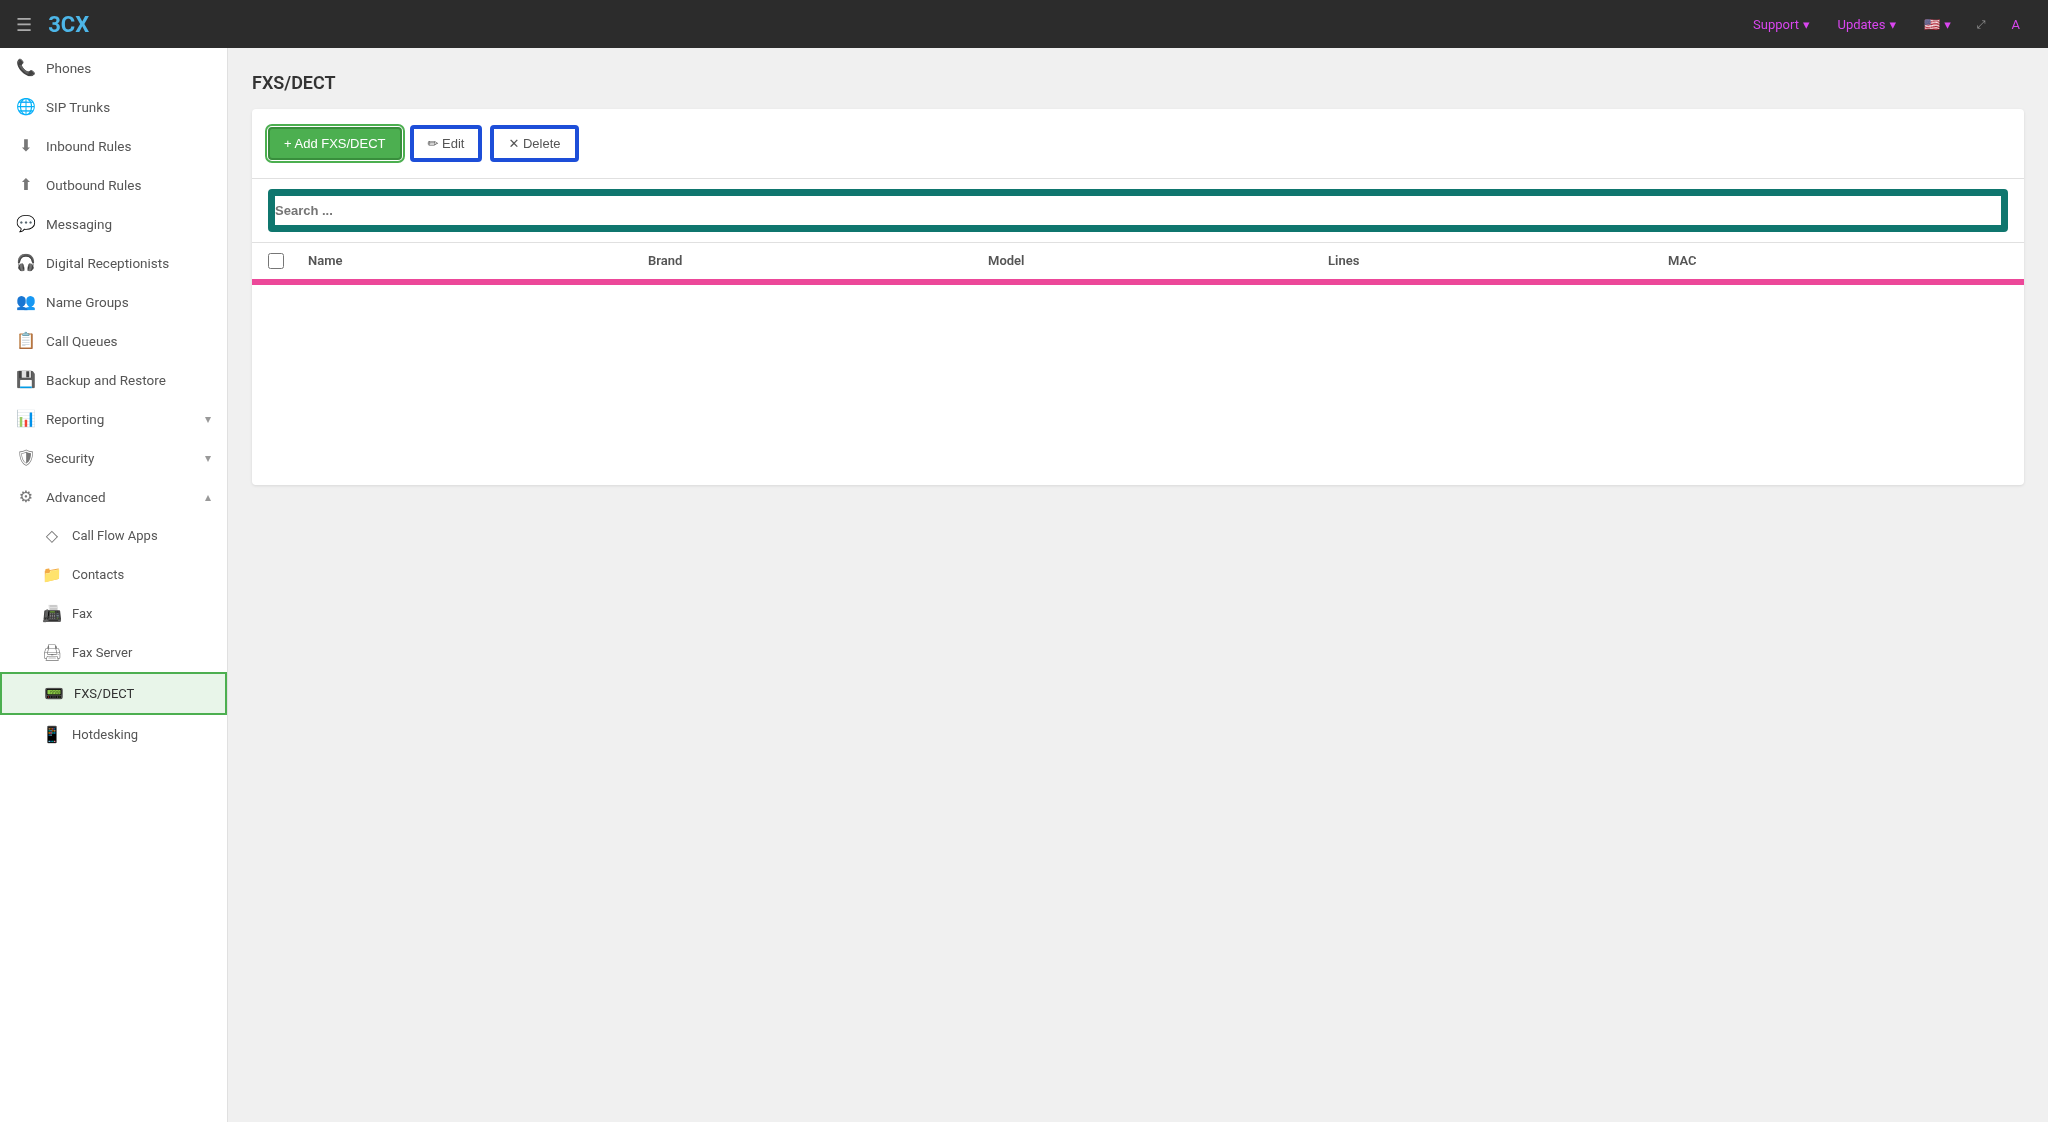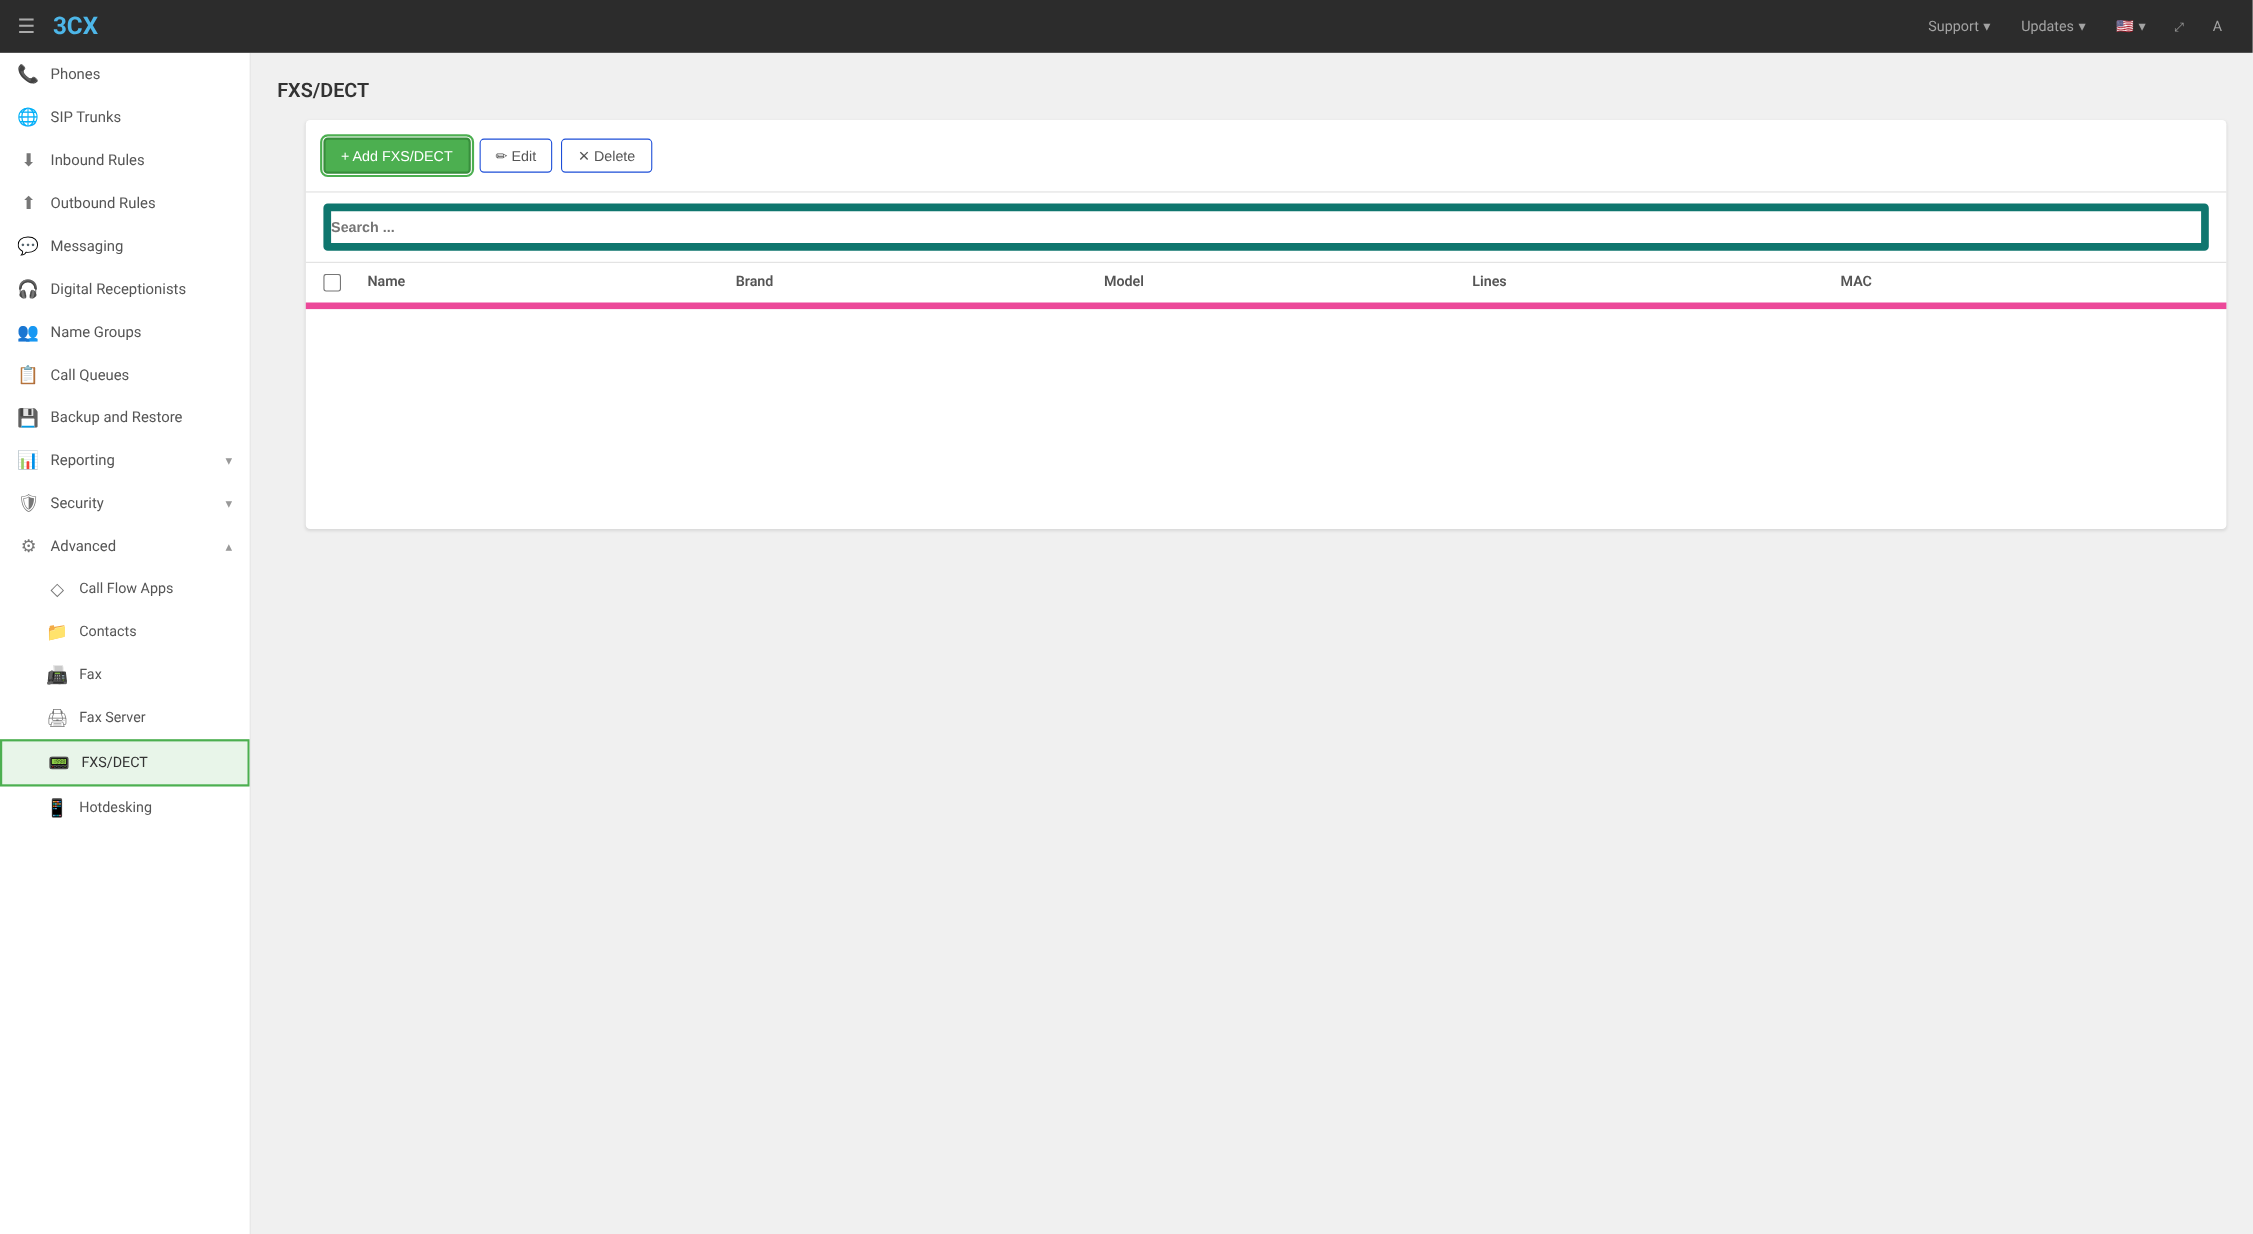--- a/index.html
+++ b/index.html
@@ -27,21 +27,21 @@
       font-size: 22px;
       font-weight: bold;
       margin-right: auto;
     }
     .top-nav .nav-links {
       display: flex;
       align-items: center;
       gap: 4px;
     }
     .top-nav .nav-item {
-      color: #a3a3a3;
+      color: #d946ef;
       padding: 6px 12px;
       cursor: pointer;
       font-size: 13px;
       display: flex;
       align-items: center;
       gap: 4px;
     }
     .nav-expand { font-size: 11px; color: #999; padding: 6px 10px; cursor: pointer; }
 
     
@@ -102,21 +102,20 @@
     .page-title {
       font-size: 18px;
       font-weight: 600;
       color: #333;
       margin-bottom: 16px;
     }
     .content-card {
       background: #fff;
       border-radius: 4px;
       box-shadow: 0 1px 3px rgba(0,0,0,0.1);
-      margin-left: 26px;
     }
     .toolbar {
       padding: 16px;
       display: flex;
       gap: 8px;
       align-items: center;
       border-bottom: 1px solid #e0e0e0;
     }
     .btn-add {
       background: #4caf50;
@@ -128,21 +127,21 @@
       font-size: 13px;
       display: flex;
       align-items: center;
       gap: 6px;
       outline: 2px solid #4caf50;
       outline-offset: 1px;
     }
     .btn {
       background: #fff;
       color: #555;
-      border: 1px solid #1d4ed8;
+      border: 4px solid #1d4ed8;
       border-radius: 4px;
       padding: 7px 14px;
       cursor: pointer;
       font-size: 13px;
       display: flex;
       align-items: center;
       gap: 6px;
     }
     .search-area {
       padding: 10px 16px;

